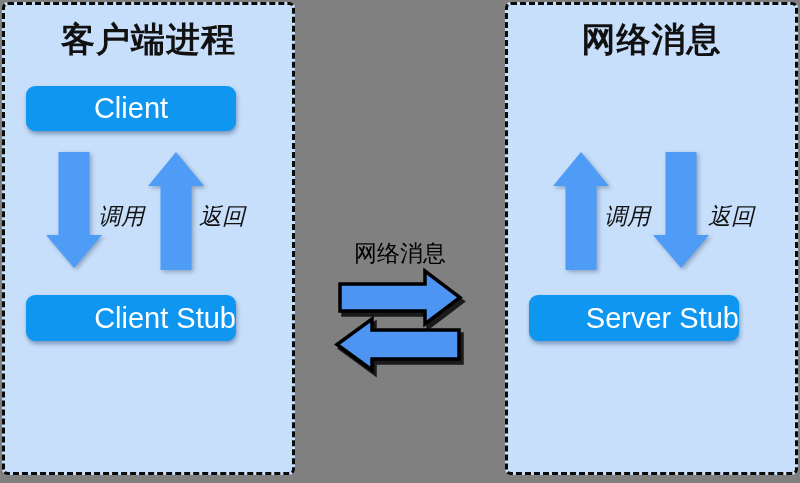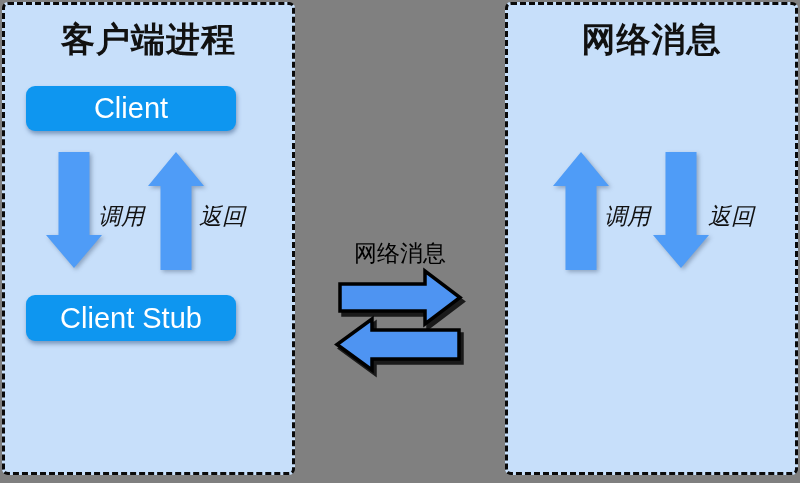--- a/index.html
+++ b/index.html
@@ -42,21 +42,21 @@
 
   .proc-box {
     position: absolute; left: 21px; width: 210px;
     background: var(--box-blue);
     border-radius: 9px;
     color: var(--box-text);
     text-align: center;
     box-shadow: 1px 3px 4px rgba(60, 95, 140, 0.55);
   }
   .proc-box.top    { top: 81px;  height: 45px; line-height: 45px; font-size: 29px; }
-  .proc-box.bottom { top: 290px; height: 46px; line-height: 46px; font-size: 29px; }
+  .proc-box.bottom { top: 290px; height: 46px; line-height: 46px; font-size: 29px; text-align: right; }
 
   .v-arrow {
     position: absolute;
     filter: drop-shadow(2px 2px 2px rgba(70, 90, 120, 0.45));
   }
   .v-arrow polygon { fill: var(--arrow-blue); }
 
   .flow-label {
     position: absolute; top: 196px;
     font-size: 23px; color: var(--text);
@@ -120,15 +120,16 @@
       <polygon points="28,0 56,34 43.5,34 43.5,118 12.5,118 12.5,34 0,34"></polygon>
     </svg>
 
     <svg class="v-arrow" style="left:145px; top:147px;" width="56" height="116" viewBox="0 0 56 116">
       <polygon points="12.5,0 43.5,0 43.5,83 56,83 28,116 0,83 12.5,83"></polygon>
     </svg>
 
     <div class="flow-label" style="left:96px;">调用</div>
     <div class="flow-label" style="left:200px;">返回</div>
 
+    <div class="proc-box bottom">Server Stub</div>
   </div>
 
 </div>
 
 </body></html>

